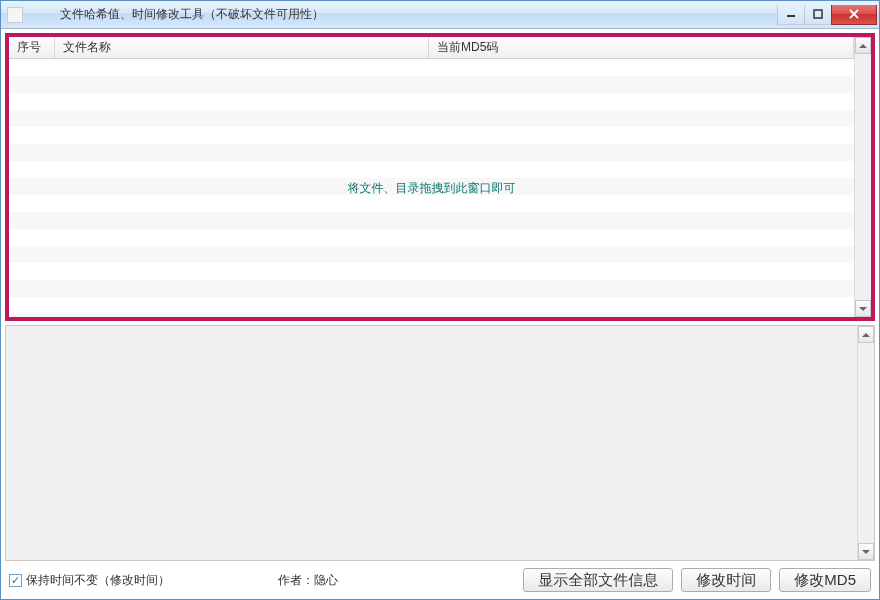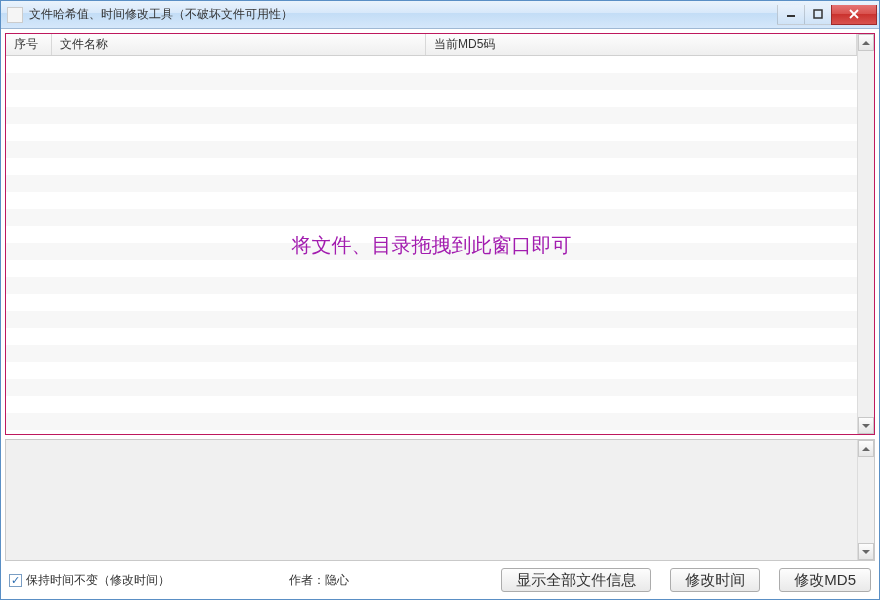--- a/index.html
+++ b/index.html
@@ -1,48 +1,48 @@
 <!DOCTYPE html>
 <html><head>
 <meta charset="utf-8">
 <style>
 * { box-sizing: border-box; margin: 0; padding: 0; }
 html, body { width: 880px; height: 600px; font-family: "Microsoft YaHei", "SimSun", sans-serif; font-size: 12px; overflow: hidden; }
 .window { width: 880px; height: 600px; border: 1px solid #5a8fc5; background: #fff; display: flex; flex-direction: column; }
-.titlebar { height: 28px; background: linear-gradient(to bottom, #eaf3fc 0%, #d7e8fa 45%, #c3ddf6 46%, #d5e7fa 100%); display: flex; align-items: center; padding: 0 2px 0 6px; border-bottom: 1px solid #9fb8d4; }
+.titlebar { height: 28px; background: linear-gradient(to bottom, #eaf3fc 0%, #d7e8fa 45%, #c3ddf6 46%, #d5e7fa 100%); display: flex; align-items: center; padding: 0 2px 0 6px; border-bottom: 1px solid #9fb8d4; gap: 31px; }
 .titlebar .app-icon { width: 16px; height: 16px; background: #f5f5f5; border: 1px solid #ccc; margin-right: 6px; }
 .titlebar .title { flex: 1; color: #333; font-size: 12px; }
 .title-controls { display: flex; height: 20px; gap: 0; }
 .tc-btn { width: 28px; height: 20px; display: flex; align-items: center; justify-content: center; border: 1px solid rgba(0,0,0,0.15); border-top: none; margin-left: -1px; cursor: default; }
 .tc-min, .tc-max { background: linear-gradient(to bottom, #e8f1fb, #cfe3f7); }
 .tc-close { width: 46px; background: linear-gradient(to bottom, #e57373 0%, #d9534f 45%, #c9302c 46%, #d9534f 100%); border-color: #9e2b2b; }
 .tc-btn svg { display: block; }
 .content { flex: 1; display: flex; flex-direction: column; padding: 4px; gap: 4px; }
-.table-area { height: 402px; border: 1px solid #be185d; background: #fff; position: relative; display: flex; }
+.table-area { height: 288px; border: 4px solid #be185d; background: #fff; position: relative; display: flex; }
 .table-scroll { flex: 1; overflow: hidden; }
 .thead { display: flex; height: 22px; background: linear-gradient(to bottom, #fdfdfd, #efefef); border-bottom: 1px solid #d0d0d0; }
 .th { border-right: 1px solid #d8d8d8; padding: 0 8px; display: flex; align-items: center; color: #333; white-space: nowrap; overflow: hidden; }
 .th.sorted { background: linear-gradient(to bottom, #dff1ff, #bce3ff); }
 .col-seq { width: 46px; }
 .col-name { width: 374px; }
 .col-orig { width: 206px; }
 .col-curr { flex: 1; }
 .rows { position: relative; height: calc(100% - 22px); }
 .row-stripes { position: absolute; inset: 0; background: repeating-linear-gradient(to bottom, #ffffff 0, #ffffff 17px, #f7f7f7 17px, #f7f7f7 34px); }
-.hint { position: absolute; inset: 0; display: flex; align-items: center; justify-content: center; color: #a21caf; font-size: 20px; pointer-events: none; }
+.hint { position: absolute; inset: 0; display: flex; align-items: center; justify-content: center; color: #0f766e; font-size: 12px; pointer-events: none; }
 .vscroll { width: 17px; background: #f0f0f0; border-left: 1px solid #dcdcdc; position: relative; }
 .vscroll .arrow { position: absolute; left: 0; right: 0; height: 17px; background: linear-gradient(to bottom,#fdfdfd,#e6e6e6); border: 1px solid #c8c8c8; display: flex; align-items: center; justify-content: center; }
 .vscroll .arrow.up { top: 0; }
 .vscroll .arrow.down { bottom: 0; }
 .vscroll .arrow::after { content: ""; border: 4px solid transparent; }
 .vscroll .arrow.up::after { border-bottom-color: #666; margin-top: -4px; }
 .vscroll .arrow.down::after { border-top-color: #666; margin-bottom: -4px; }
 .output-area { flex: 1; border: 1px solid #c9c9c9; background: #f0f0f0; position: relative; display: flex; }
 .output-text { flex: 1; }
-.bottom-bar { height: 30px; display: flex; align-items: center; padding: 0 4px; gap: 19px; }
+.bottom-bar { height: 30px; display: flex; align-items: center; padding: 0 4px; gap: 8px; }
 .chk-wrap { display: flex; align-items: center; gap: 4px; color: #333; }
 .chk { width: 13px; height: 13px; border: 1px solid #7a9ec4; background: #fff; display: flex; align-items: center; justify-content: center; }
 .chk::after { content: "✓"; font-size: 11px; color: #2b6cb0; line-height: 1; }
 .author { margin-left: 100px; color: #333; }
 .spacer { flex: 1; }
 .btn { height: 24px; padding: 0 14px; background: linear-gradient(to bottom, #fdfdfd, #e9e9e9); border: 1px solid #acacac; border-radius: 3px; color: #333; display: flex; align-items: center; cursor: default; font-size: 15px; }
 </style>
 </head>
 <body>
 

